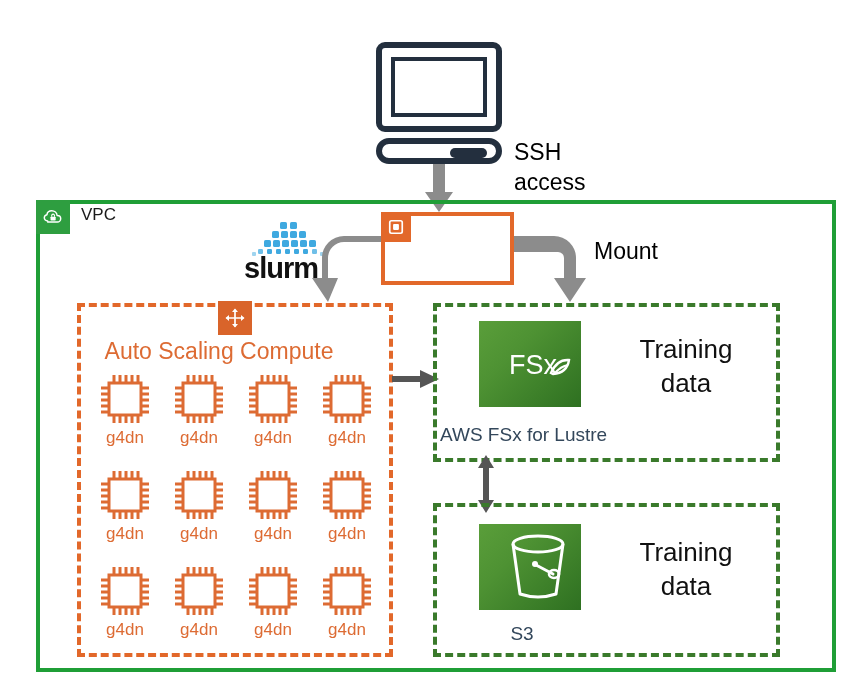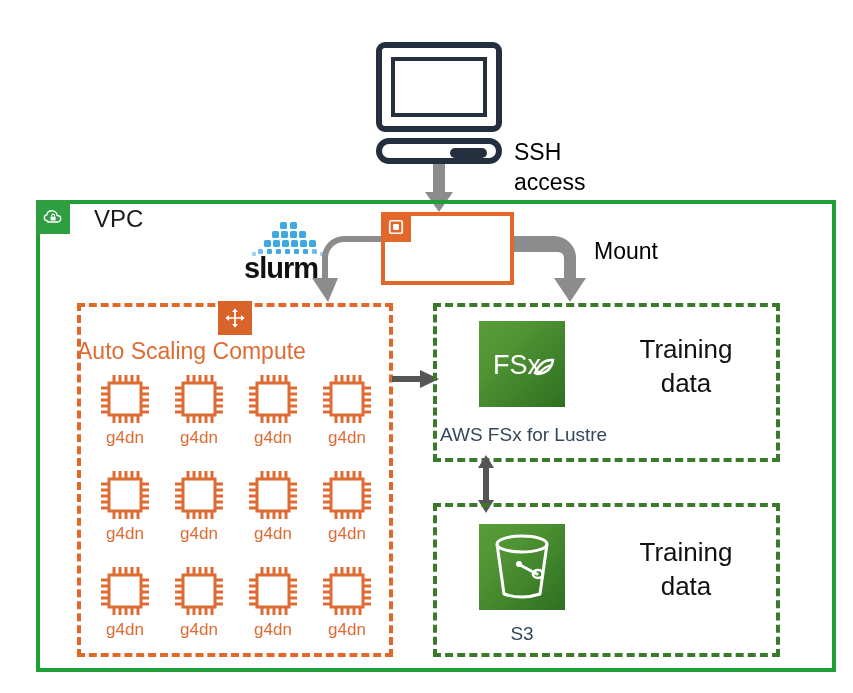--- a/index.html
+++ b/index.html
@@ -140,23 +140,23 @@
     width: 34px;
     height: 34px;
     background: #2E9E40;
     box-sizing: border-box;
     display: flex;
     align-items: center;
     justify-content: center;
   }
   #vpc-label {
     position: absolute;
-    left: 94px;
+    left: 81px;
     top: 205px;
-    font-size: 24px;
+    font-size: 17px;
     color: #1A1A1A;
   }
 
   
   #slurm-logo {
     position: absolute;
     left: 244px;
     top: 222px;
     width: 84px;
     height: 62px;
@@ -225,21 +225,21 @@
     background: #D9642A;
     display: flex;
     align-items: center;
     justify-content: center;
   }
   #compute-title {
     position: absolute;
     left: 77px;
     top: 338px;
     width: 284px;
-    text-align: left;
+    text-align: center;
     font-size: 23px;
     color: #DD6B33;
   }
   #chip-grid {
     position: absolute;
     left: 88px;
     top: 372px;
     width: 296px;
     display: grid;
     grid-template-columns: repeat(4, 1fr);
@@ -266,20 +266,21 @@
     background: transparent;
   }
   #fsx-box { left: 433px; top: 303px; width: 347px; height: 159px; }
   #s3-box  { left: 433px; top: 503px; width: 347px; height: 154px; }
 
   .svc-icon {
     position: absolute;
     width: 86px;
     height: 86px;
     background: linear-gradient(135deg, #5A9E3A 0%, #4E9233 35%, #2E7021 100%);
+    padding-left: 16px;
   }
   #fsx-icon { left: 479px; top: 321px; }
   #s3-icon  { left: 479px; top: 524px; }
 
   .svc-caption {
     position: absolute;
     font-size: 19px;
     color: #33475B;
   }
   #fsx-caption { left: 440px; top: 424px; }

